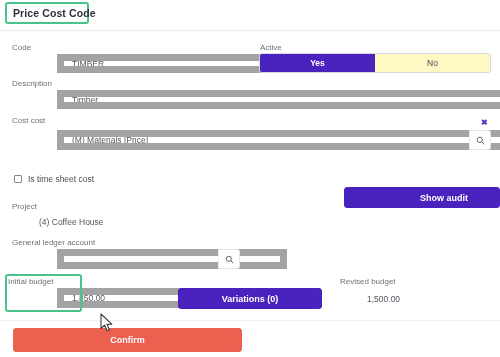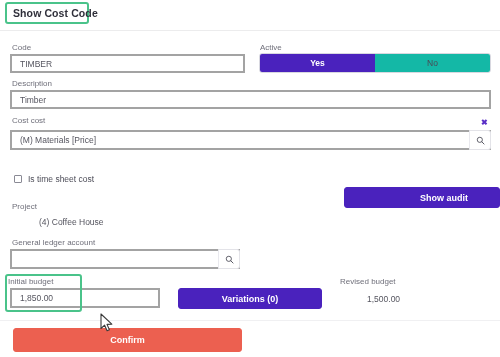--- a/index.html
+++ b/index.html
@@ -58,30 +58,31 @@
   
   .lbl {
     position: absolute;
     font-size: 8px;
     color: #6f6f7a;
     white-space: nowrap;
   }
   .field {
     position: absolute;
     box-sizing: border-box;
-    border: 2px solid #a3a3a3;
+    border: 7px solid #a3a3a3;
     border-radius: 0;
     background: #ffffff;
     font-size: 8.5px;
     color: #55555f;
     display: flex;
     align-items: center;
     padding-left: 8px;
     overflow: hidden;
     white-space: nowrap;
+    margin-left: 47px;
   }
 
   .search-btn {
     position: absolute;
     box-sizing: border-box;
     border: 1px solid #e3e3e8;
     border-left: 1px solid #e9e9ee;
     border-radius: 0 3px 3px 0;
     background: #ffffff;
     display: flex;
@@ -108,21 +109,21 @@
     font-size: 8.5px;
     cursor: pointer;
     box-sizing: border-box;
   }
   .toggle .opt.on {
     background: #4a22bd;
     color: #ffffff;
     font-weight: bold;
   }
   .toggle .opt.off {
-    background: #14b8a6;
+    background: #fef9c3;
     color: #4a4a55;
   }
 
   
   .btn {
     position: absolute;
     box-sizing: border-box;
     display: flex;
     align-items: center;
     justify-content: center;
@@ -215,21 +216,21 @@
     background: #f0f0f2;
   }
 </style>
 </head>
 <body>
 
 <div class="page">
 
   <div class="modal-header">
     <div class="title-highlight">
-      <span class="modal-title">Show Cost Code</span>
+      <span class="modal-title">Price Cost Code</span>
     </div>
   </div>
   <div class="header-rule"></div>
 
   <div class="lbl" style="left:12px; top:43px;">Code</div>
   <div class="field" style="left:10px; top:54px; width:235px; height:19px;">TIMBER</div>
 
   <div class="lbl" style="left:260px; top:43px;">Active</div>
   <div class="toggle" style="left:259px; top:53px; width:232px; height:20px;">
     <div class="opt on">Yes</div>

